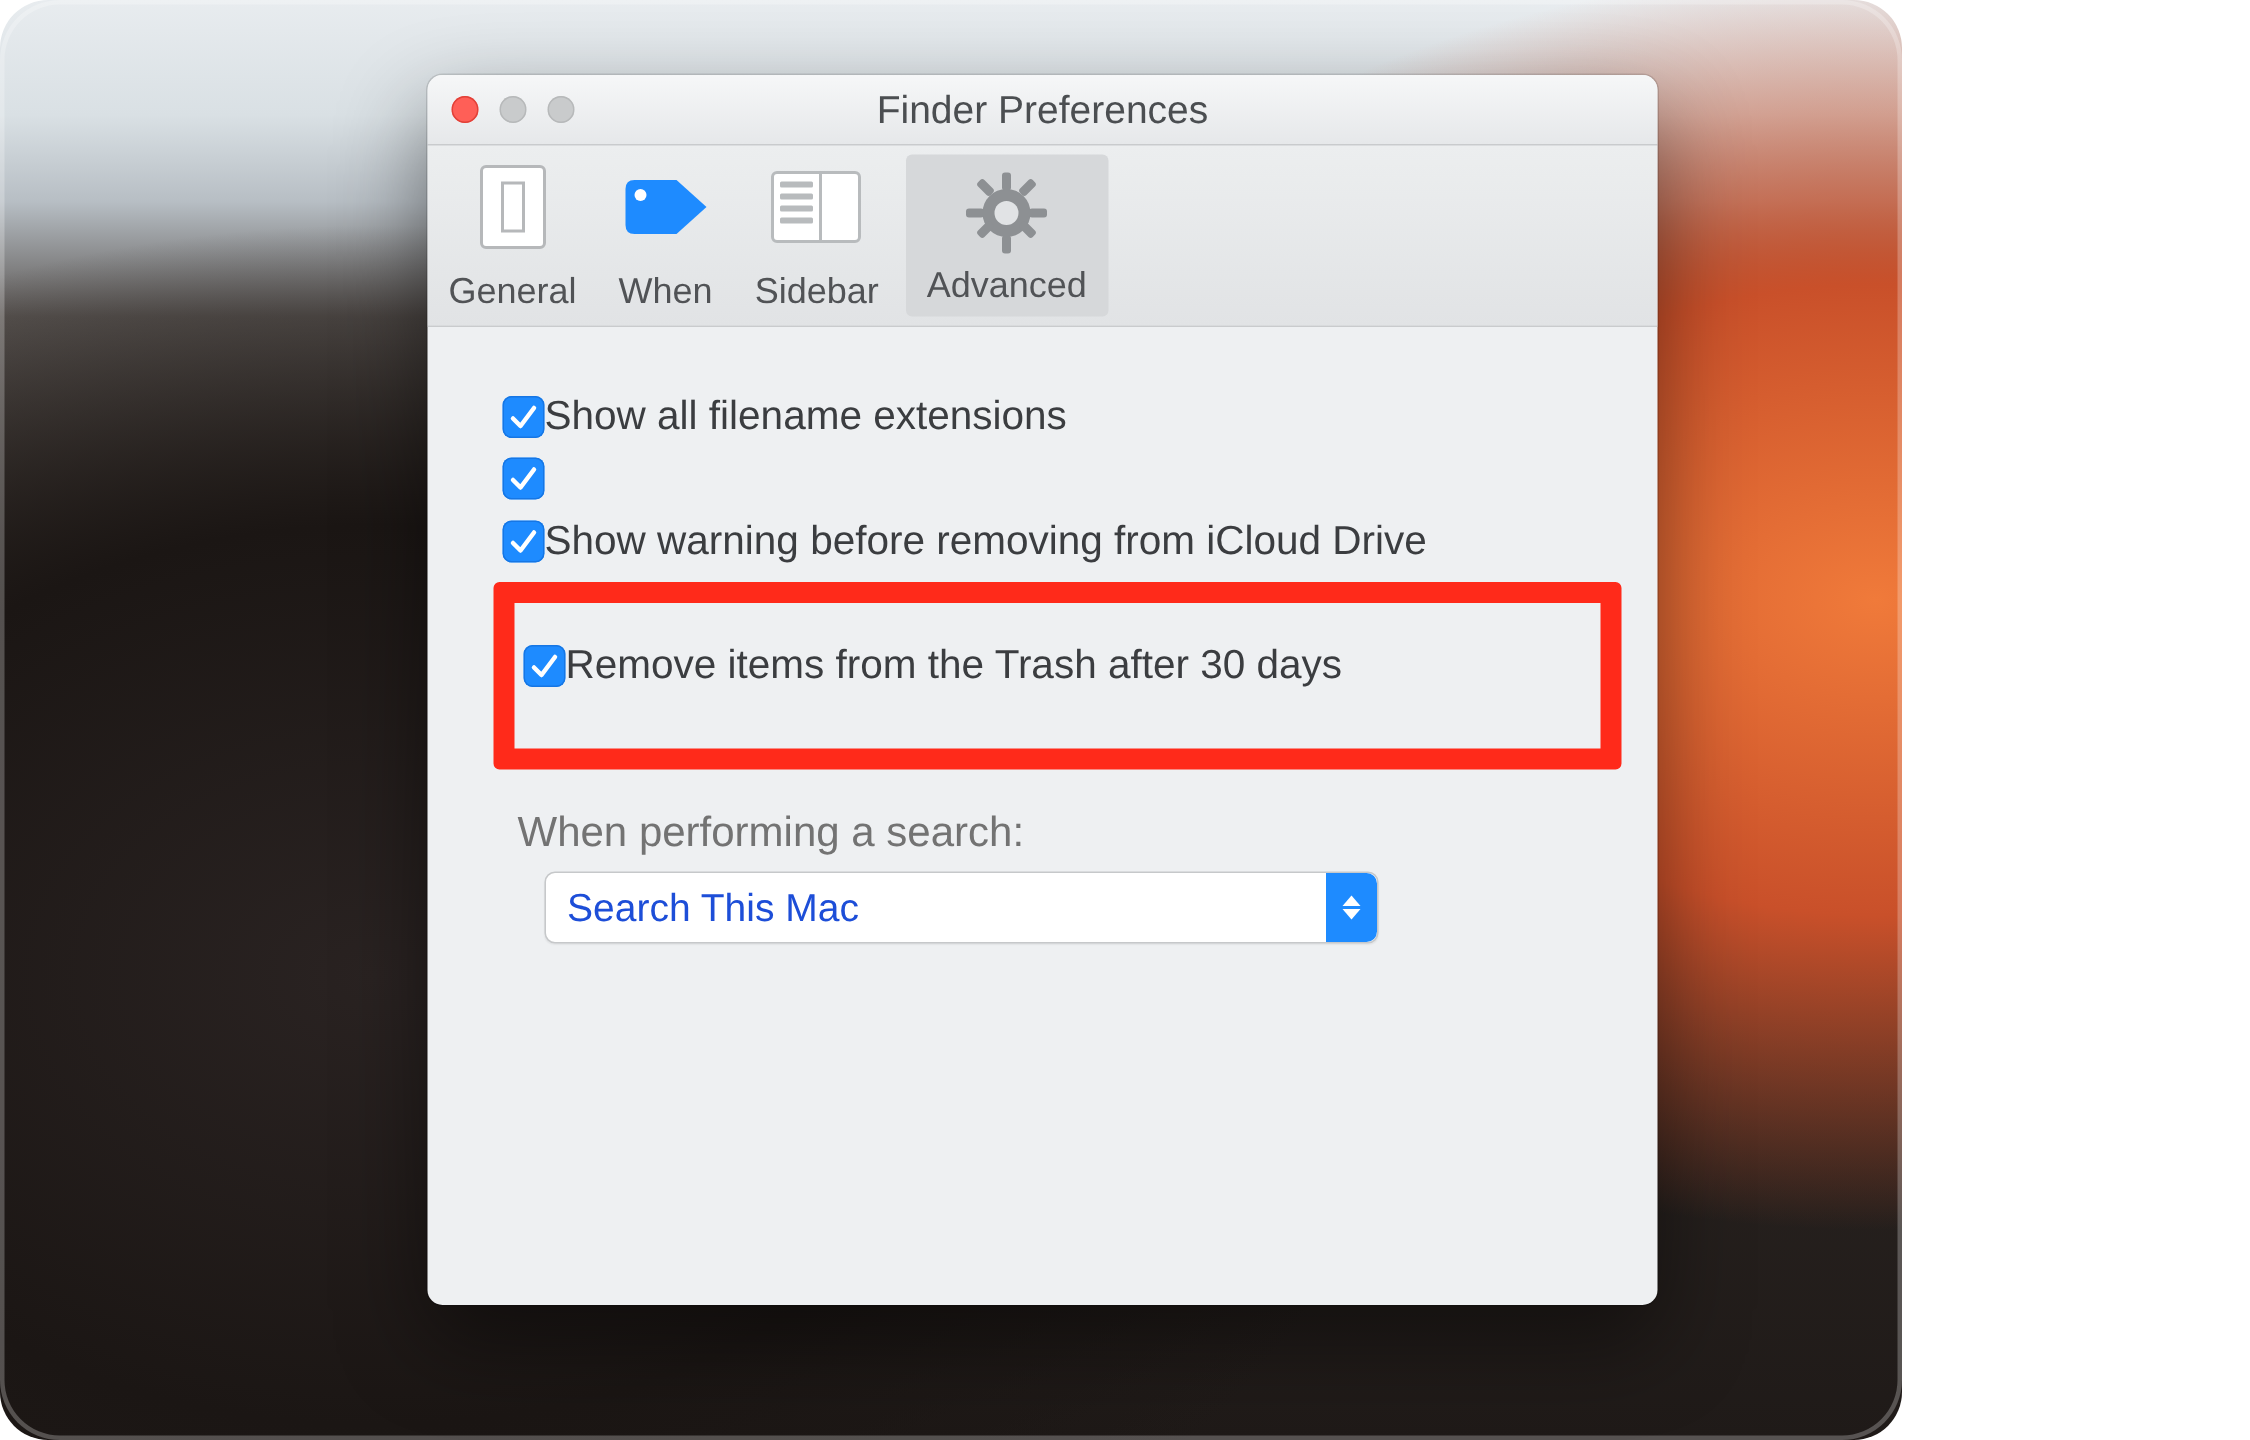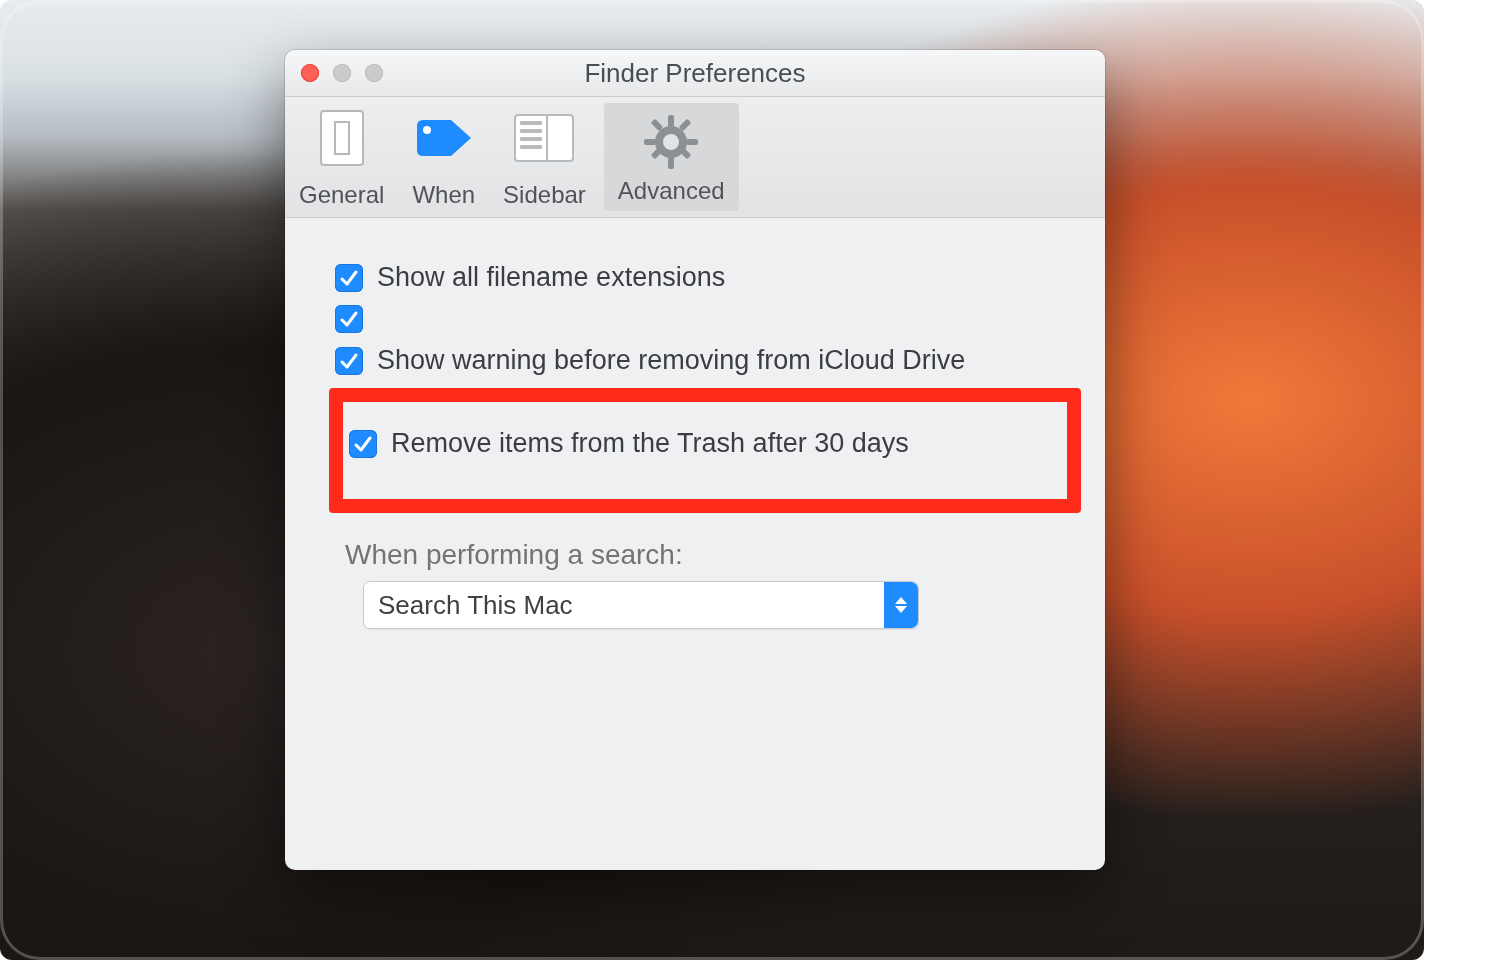--- a/index.html
+++ b/index.html
@@ -1,23 +1,23 @@
 <!DOCTYPE html>
 <html><head>
 <meta charset="utf-8">
 <style>
   html,body{margin:0;padding:0;width:1500px;height:960px;overflow:hidden;font-family:-apple-system,"Helvetica Neue",Helvetica,Arial,sans-serif;}
   
   .desktop{
-    position:relative;width:1424px;height:960px;
+    position:relative;width:1268px;height:960px;
     background:
       radial-gradient(ellipse 900px 600px at 1250px 400px,#f07a3a 0%,#c9502a 35%,rgba(0,0,0,0) 70%),
       radial-gradient(ellipse 700px 500px at 250px 650px,#2a2322 0%,#1b1614 60%,rgba(0,0,0,0) 100%),
       linear-gradient(180deg,#e8ecef 0%,#d9e0e4 8%,#b7bec4 14%,#5a5552 22%,#352e2a 40%,#1f1a18 100%);
-    border-radius:12px;
+    border-radius:32px;
     filter:blur(.4px);
   }
   .frame{position:absolute;inset:0;border-radius:40px;box-shadow:inset 0 0 0 3px rgba(255,255,255,.25);}
 
   .window{
     position:absolute;left:285px;top:50px;width:820px;height:820px;
     background:#eef0f2;
     border-radius:10px;
     box-shadow:0 25px 60px rgba(0,0,0,.45),0 0 0 1px rgba(0,0,0,.12);
     overflow:hidden;
@@ -51,36 +51,36 @@
   .general-icon .box{width:40px;height:52px;border:2px solid #b6b8ba;border-radius:4px;background:#fff;display:flex;align-items:center;justify-content:center;}
   .general-icon .inner{width:12px;height:30px;border:2px solid #b6b8ba;}
   .tag-icon svg{width:62px;height:44px;}
   .sidebar-icon .box{width:56px;height:44px;border:2px solid #b8bbbd;border-radius:4px;background:#fff;display:flex;}
   .sidebar-icon .pane{width:22px;border-right:2px solid #b8bbbd;display:flex;flex-direction:column;gap:4px;padding:5px 4px;}
   .sidebar-icon .line{height:4px;background:#b8bbbd;border-radius:1px;}
   .gear-icon svg{width:58px;height:58px;}
 
   
   .body{padding:38px 30px 20px 50px;color:#3f4143;}
-  .row{display:flex;align-items:center;gap:14px;margin:6px 0 12px;}
+  .row{display:flex;align-items:center;margin:6px 0 12px;}
   .row .txt{font-size:27px;color:#3b3d40;}
   .chk{width:28px;height:28px;border-radius:6px;background:#1e8bff;display:flex;align-items:center;justify-content:center;flex:none;box-shadow:inset 0 0 0 1px #1676e4;}
   .chk svg{width:20px;height:20px;}
 
   .highlight{
     position:relative;margin:8px -6px 18px -6px;
     border:14px solid #ff2a1a;border-radius:4px;
     padding:26px 6px 40px 6px;
   }
 
   .searchlabel{font-size:28px;margin:26px 0 10px 10px;color:#737373;}
   .select{
     margin-left:28px;width:540px;height:46px;border:1px solid #c6c8ca;border-radius:7px;
     background:#fff;display:flex;align-items:center;justify-content:space-between;
-    padding:0 0 0 14px;font-size:26px;color:#404040;
+    padding:0 0 0 14px;font-size:26px;color:#1d4ed8;
     box-shadow:0 1px 1px rgba(0,0,0,.05);
     gap:36px;
   }
   .select .handle{
     width:34px;height:100%;background:#1e8bff;border-radius:0 7px 7px 0;
     display:flex;flex-direction:column;align-items:center;justify-content:center;gap:2px;
   }
   .select .handle .arr{width:0;height:0;border-left:6px solid transparent;border-right:6px solid transparent;}
   .select .handle .up{border-bottom:7px solid #fff;}
   .select .handle .down{border-top:7px solid #fff;}

